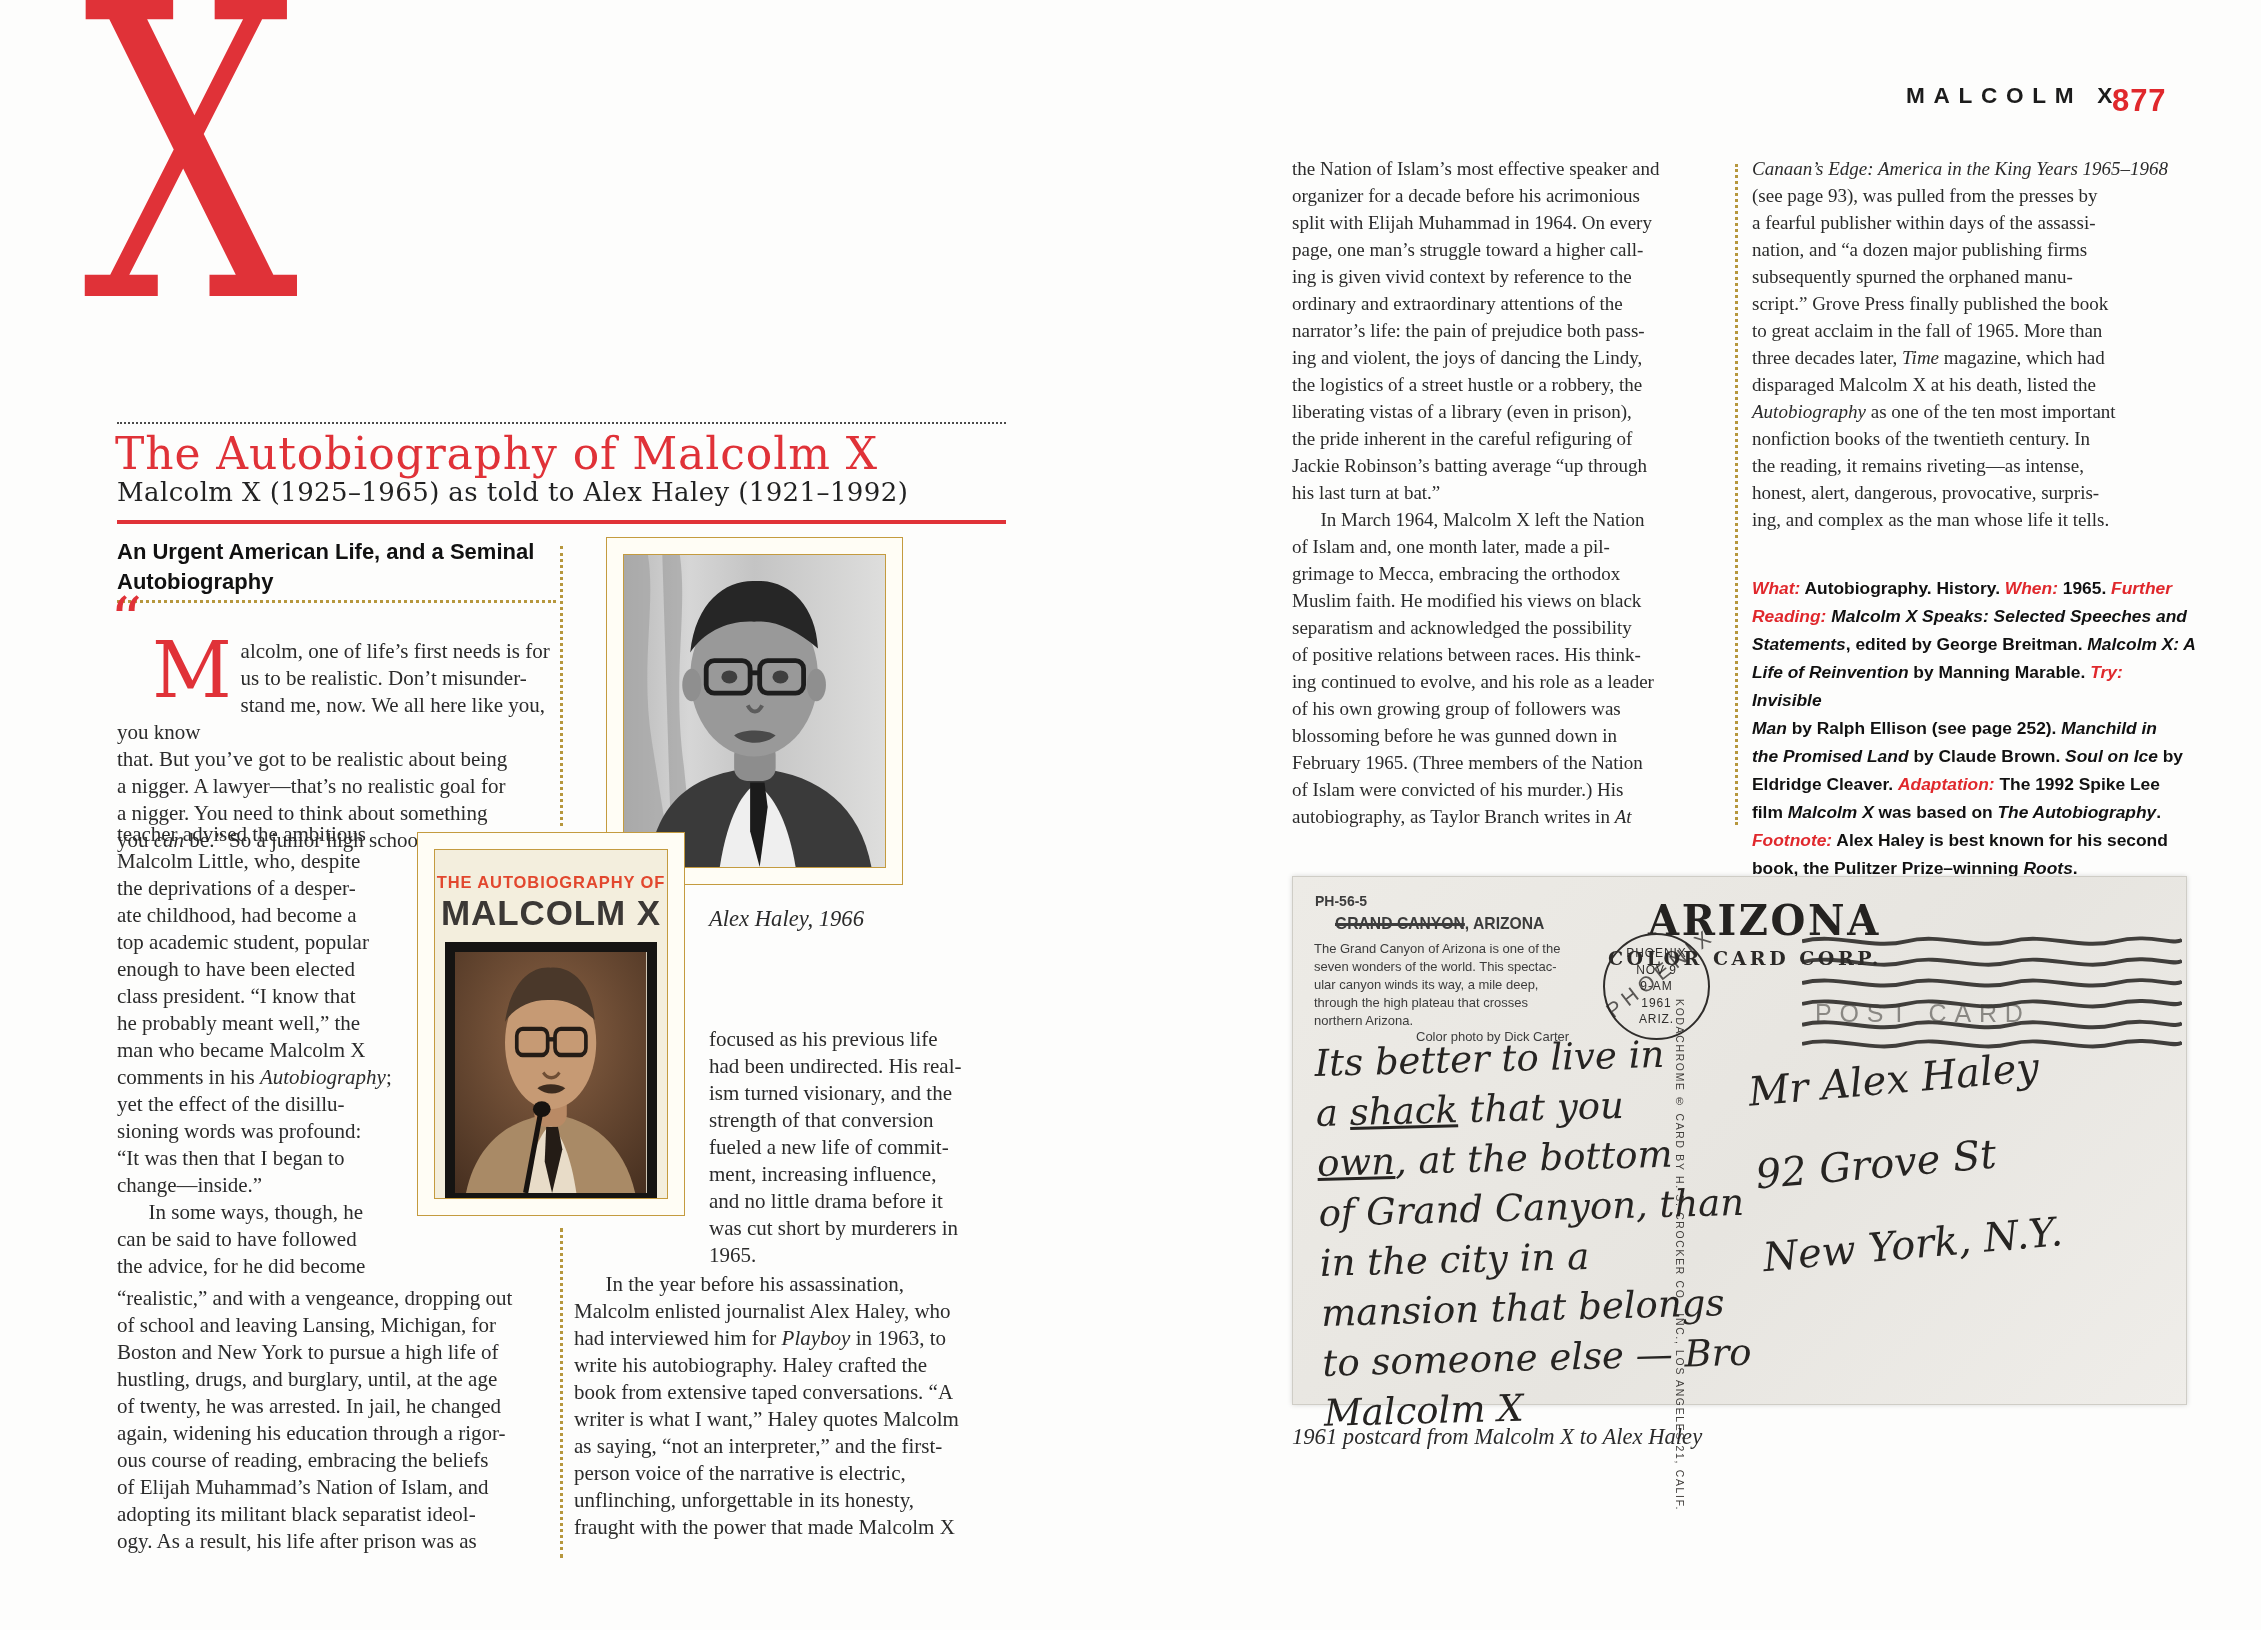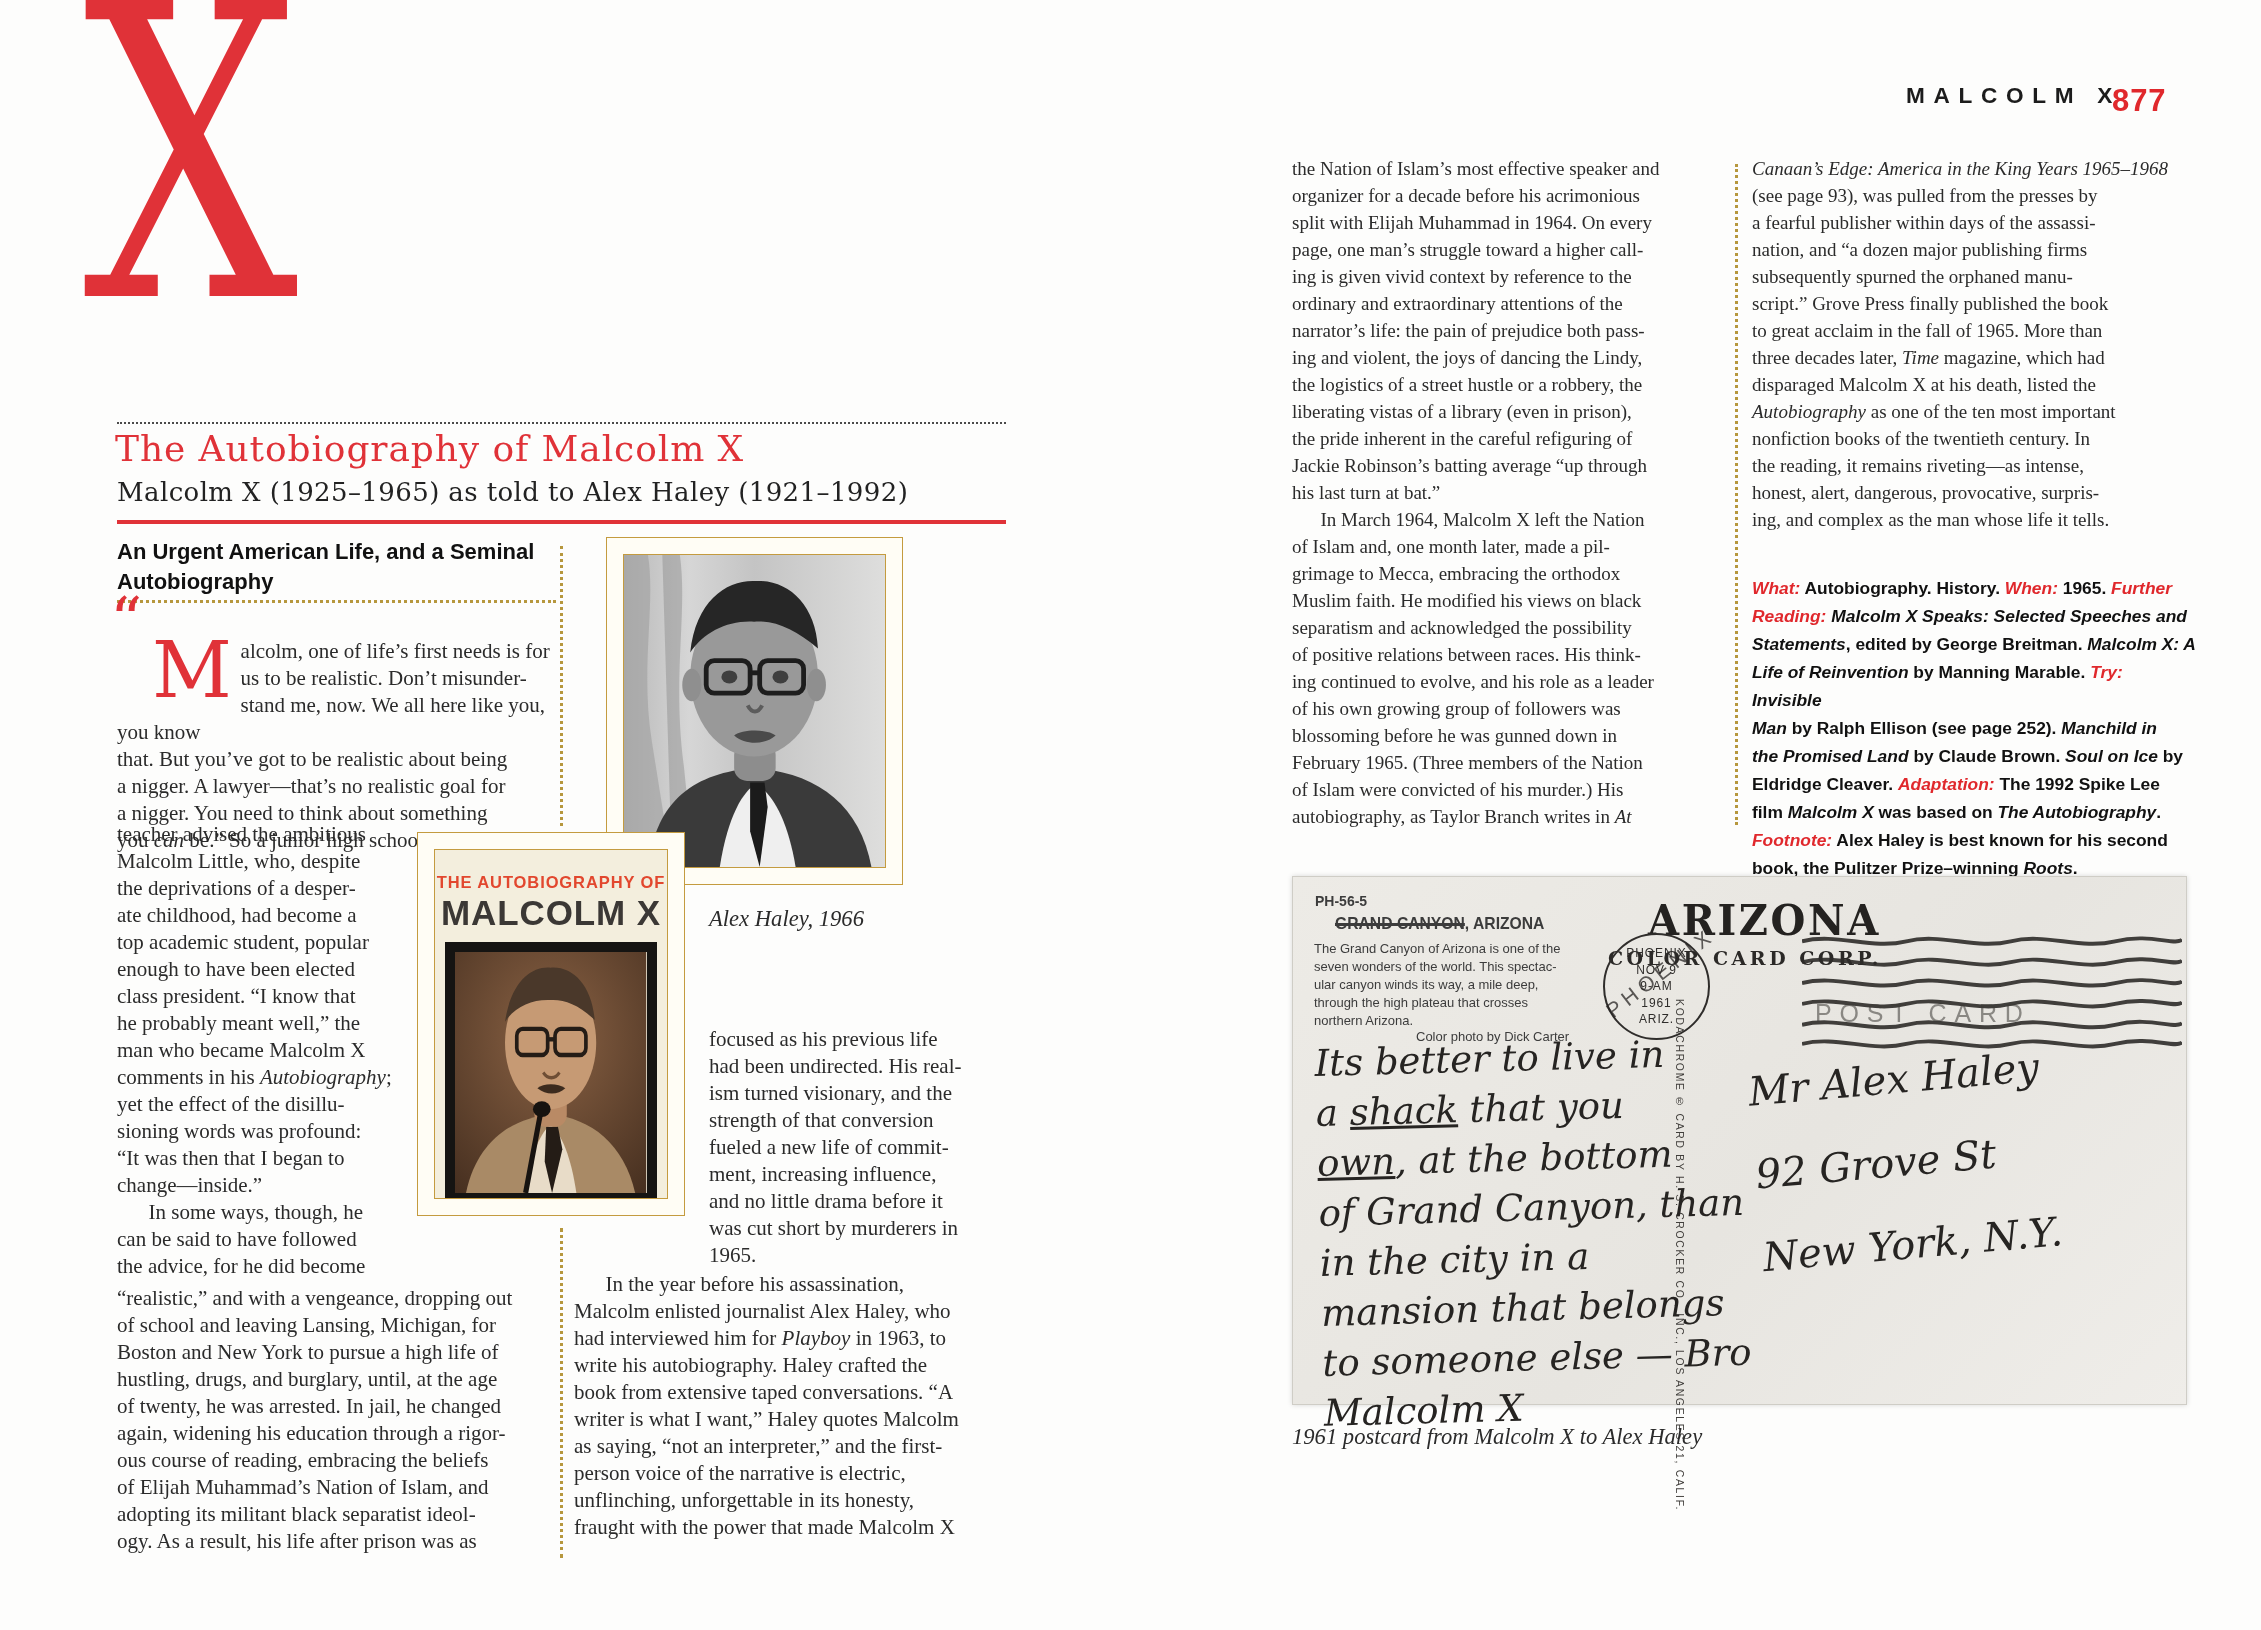--- a/index.html
+++ b/index.html
@@ -8,21 +8,21 @@
   .abs{position:absolute;}
   
   .bigx{font-family:"DejaVu Serif",serif;font-size:409px;line-height:1;color:#e03238;
         transform:scaleX(.74);transform-origin:0 0;}
   
   .dotrule{border-top:2.6px dotted #4a4a4a;height:0;}
   .goldrule{border-top:3.5px dotted #b6973d;height:0;}
   .redrule{background:#e03238;height:3.5px;}
   .golddiv{border-left:3.5px dotted #b6973d;width:0;}
   
-  .title{font-family:"DejaVu Serif",serif;font-size:36px;color:#e03238;letter-spacing:0.9px;white-space:nowrap;}
+  .title{font-family:"DejaVu Serif",serif;font-size:44px;color:#e03238;letter-spacing:0.9px;white-space:nowrap;}
   .subtitle{font-family:"DejaVu Serif",serif;font-size:26px;color:#222;letter-spacing:0.4px;white-space:nowrap;}
   .sechead{font-family:"Liberation Sans",sans-serif;font-weight:bold;font-size:22px;line-height:30px;color:#111;}
   
   .body-l{font-size:21px;line-height:27px;white-space:pre-line;text-align:left;}
   .body-r{font-size:19px;line-height:27px;white-space:pre-line;}
   .i{font-style:italic;}
   .u{text-decoration:underline;}
   .r{color:#e0282c;font-weight:bold;font-style:italic;}
   .quotemark{font-family:"DejaVu Serif",serif;font-size:63px;color:#e03238;line-height:1;}
   .dropM{float:left;font-family:"DejaVu Serif",serif;font-size:78px;line-height:54px;color:#e03238;

